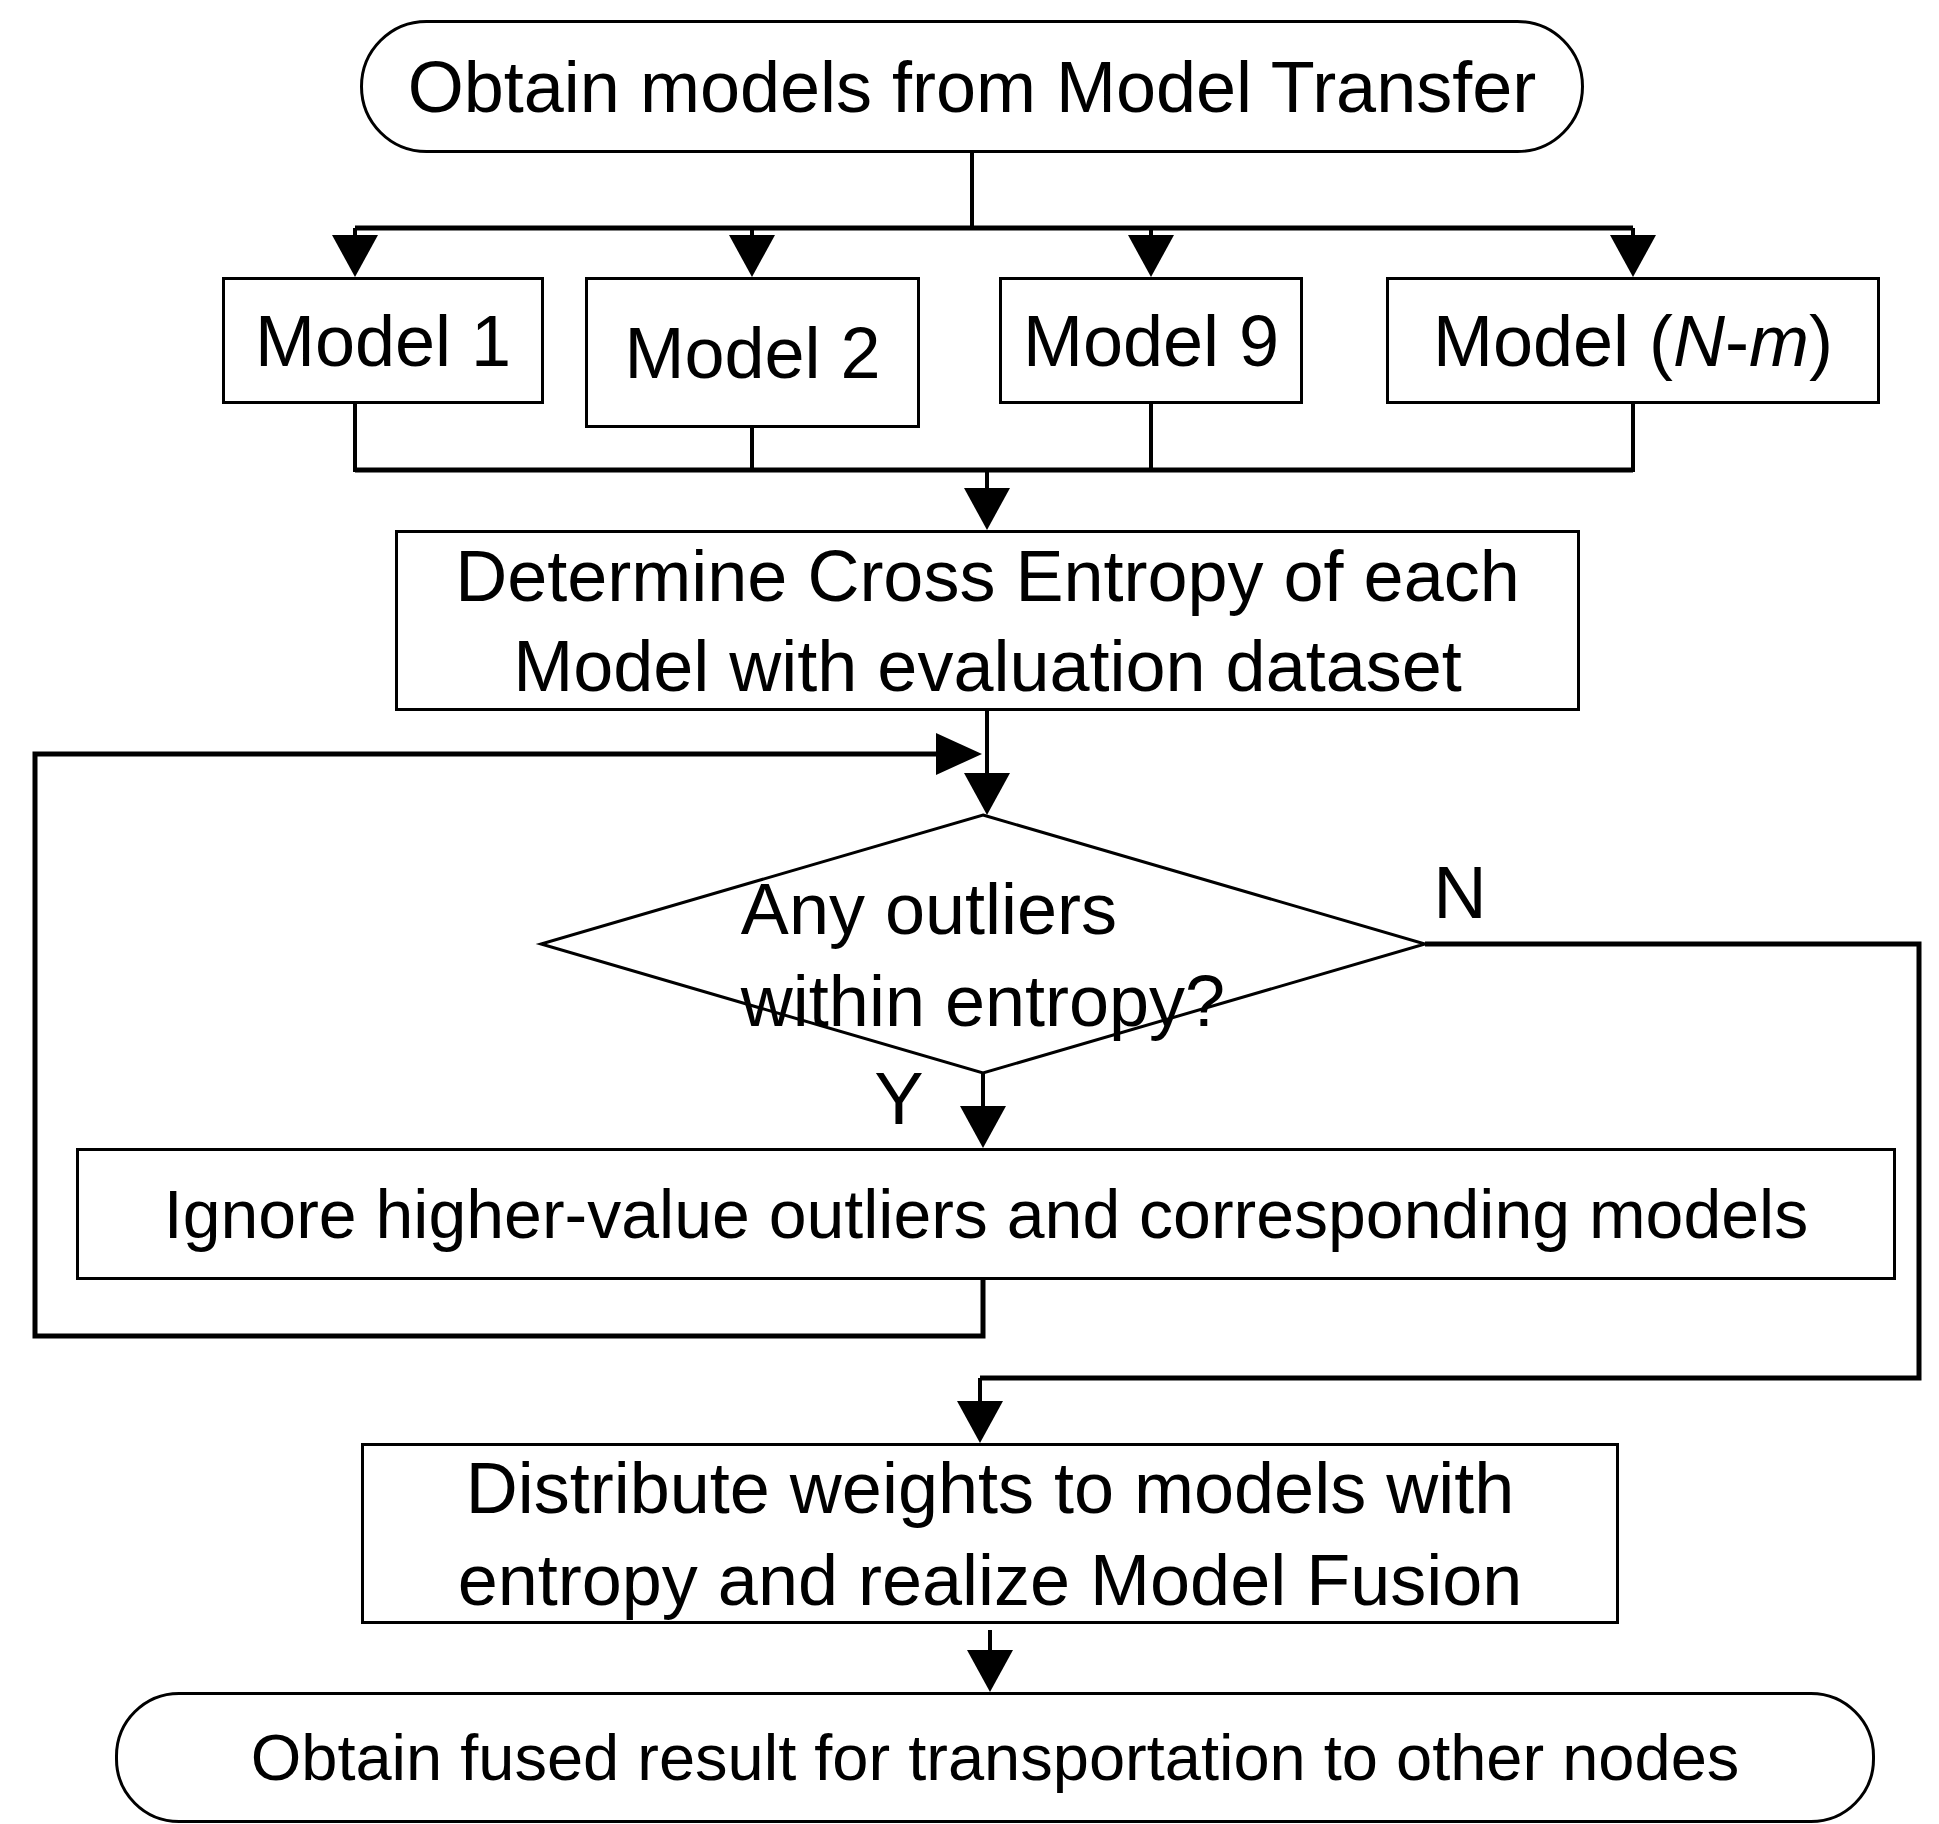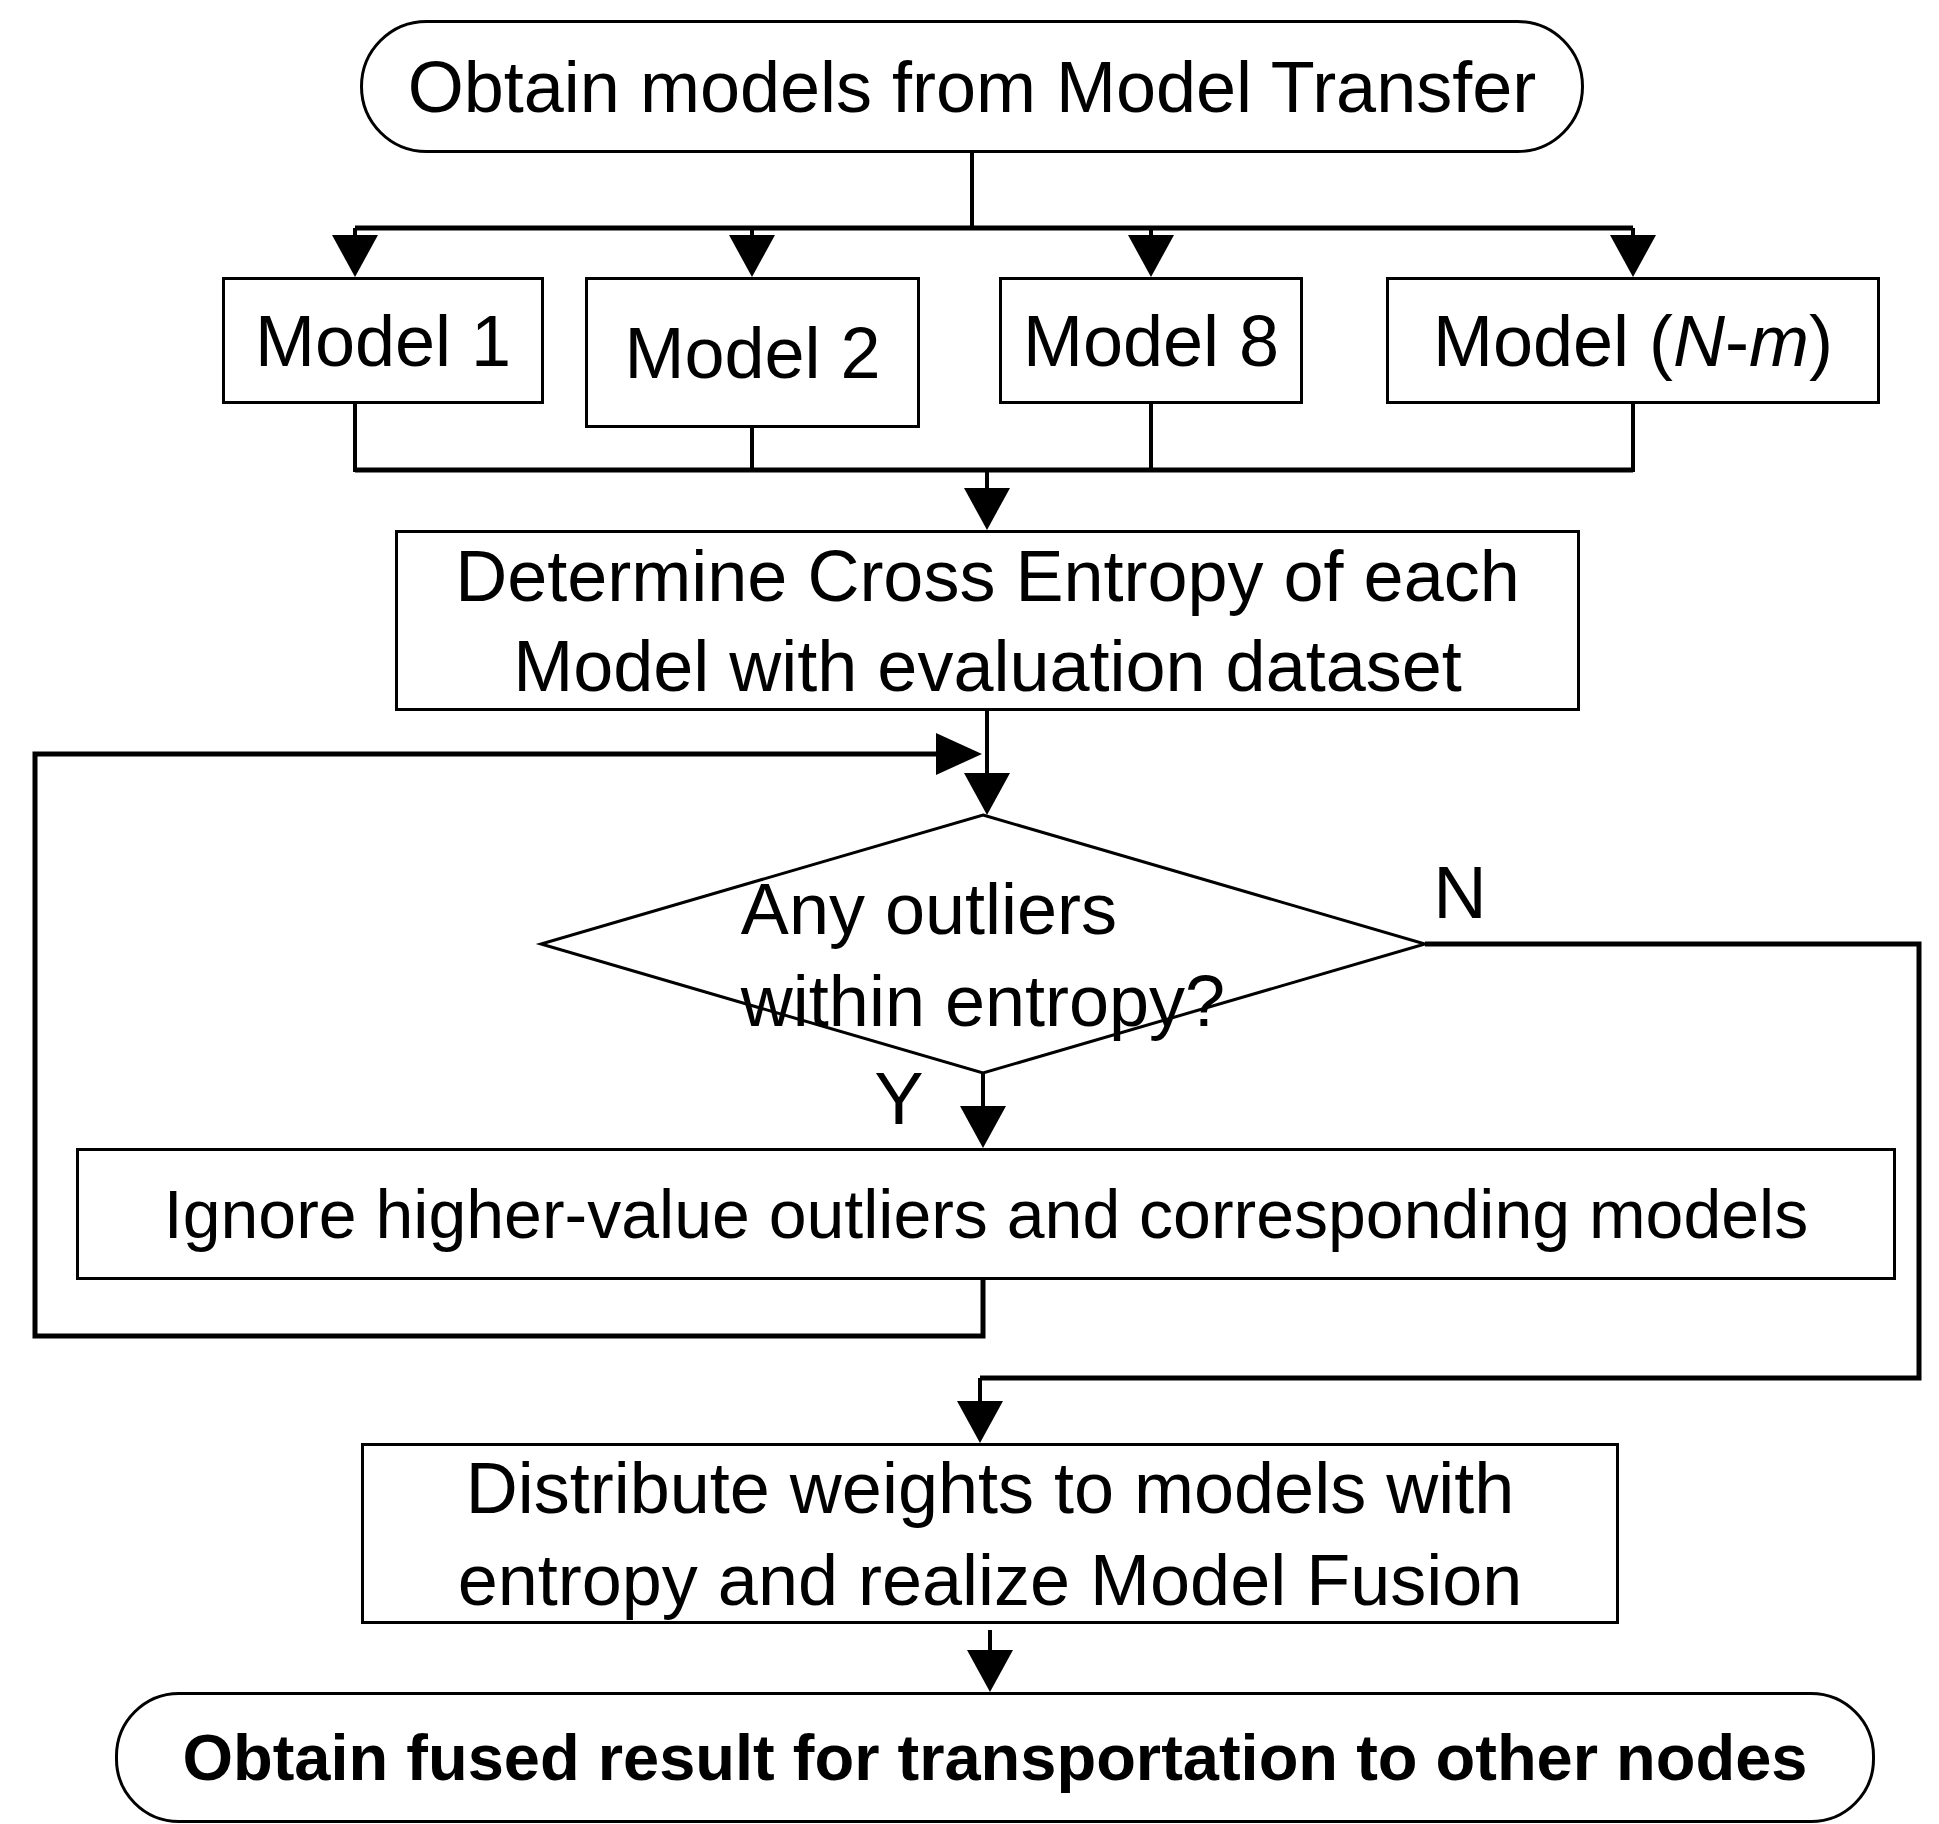--- a/index.html
+++ b/index.html
@@ -101,21 +101,21 @@
     <span>Obtain models from Model Transfer</span>
   </div>
 
   <div class="node" style="left:194px;top:277px;width:322px;height:127px;margin-left:28px;">
     <span>Model 1</span>
   </div>
   <div class="node" style="left:585px;top:277px;width:335px;height:151px;">
     <span>Model 2</span>
   </div>
   <div class="node" style="left:999px;top:277px;width:304px;height:127px;">
-    <span>Model 8</span>
+    <span>Model 9</span>
   </div>
   <div class="node" style="left:1386px;top:277px;width:494px;height:127px;">
     <span><span>Model (</span><span class="var">N</span><span>-</span><span class="var">m</span><span>)</span></span>
   </div>
 
   <div class="node" style="left:395px;top:530px;width:1185px;height:181px;">
     <div class="lines">
       <div>Determine Cross Entropy of each</div>
       <div>Model with evaluation dataset</div>
     </div>
@@ -135,17 +135,17 @@
     <span>Ignore higher-value outliers and corresponding models</span>
   </div>
 
   <div class="node" style="left:361px;top:1443px;width:1258px;height:181px;">
     <div class="lines2">
       <div>Distribute weights to models with</div>
       <div>entropy and realize Model Fusion</div>
     </div>
   </div>
 
-  <div class="node stadium fs65" style="left:115px;top:1692px;width:1760px;height:131px;border-radius:64px;font-weight:bold;">
+  <div class="node stadium fs65" style="left:115px;top:1692px;width:1760px;height:131px;border-radius:64px;">
     <span>Obtain fused result for transportation to other nodes</span>
   </div>
 
 </div>
 
 </body></html>

